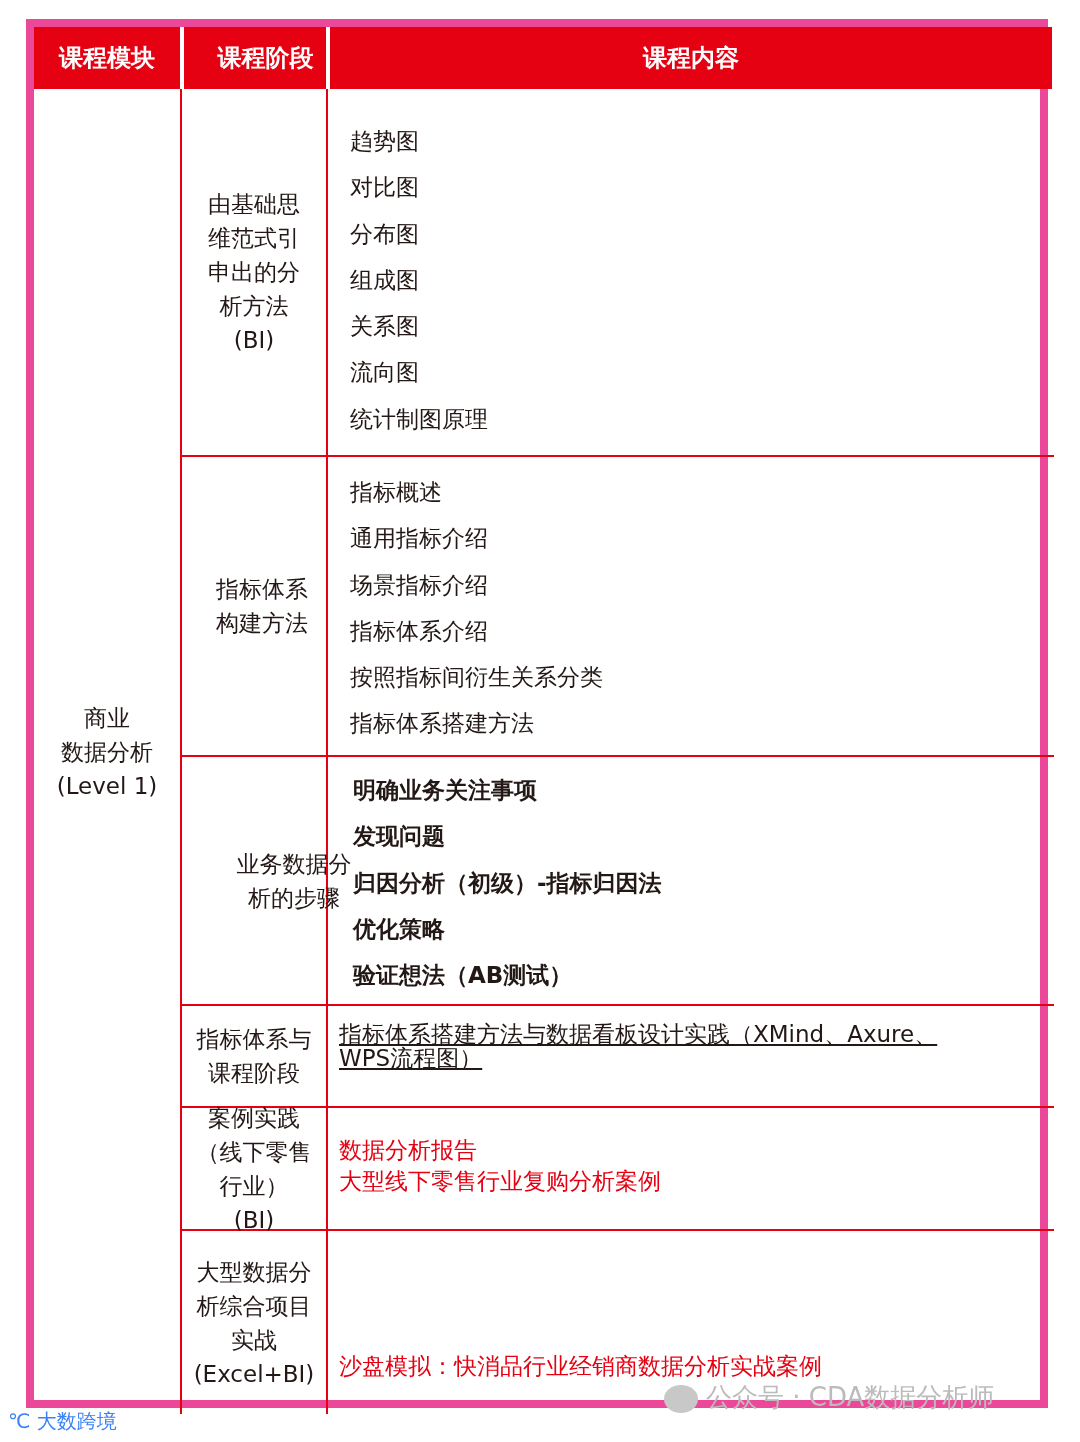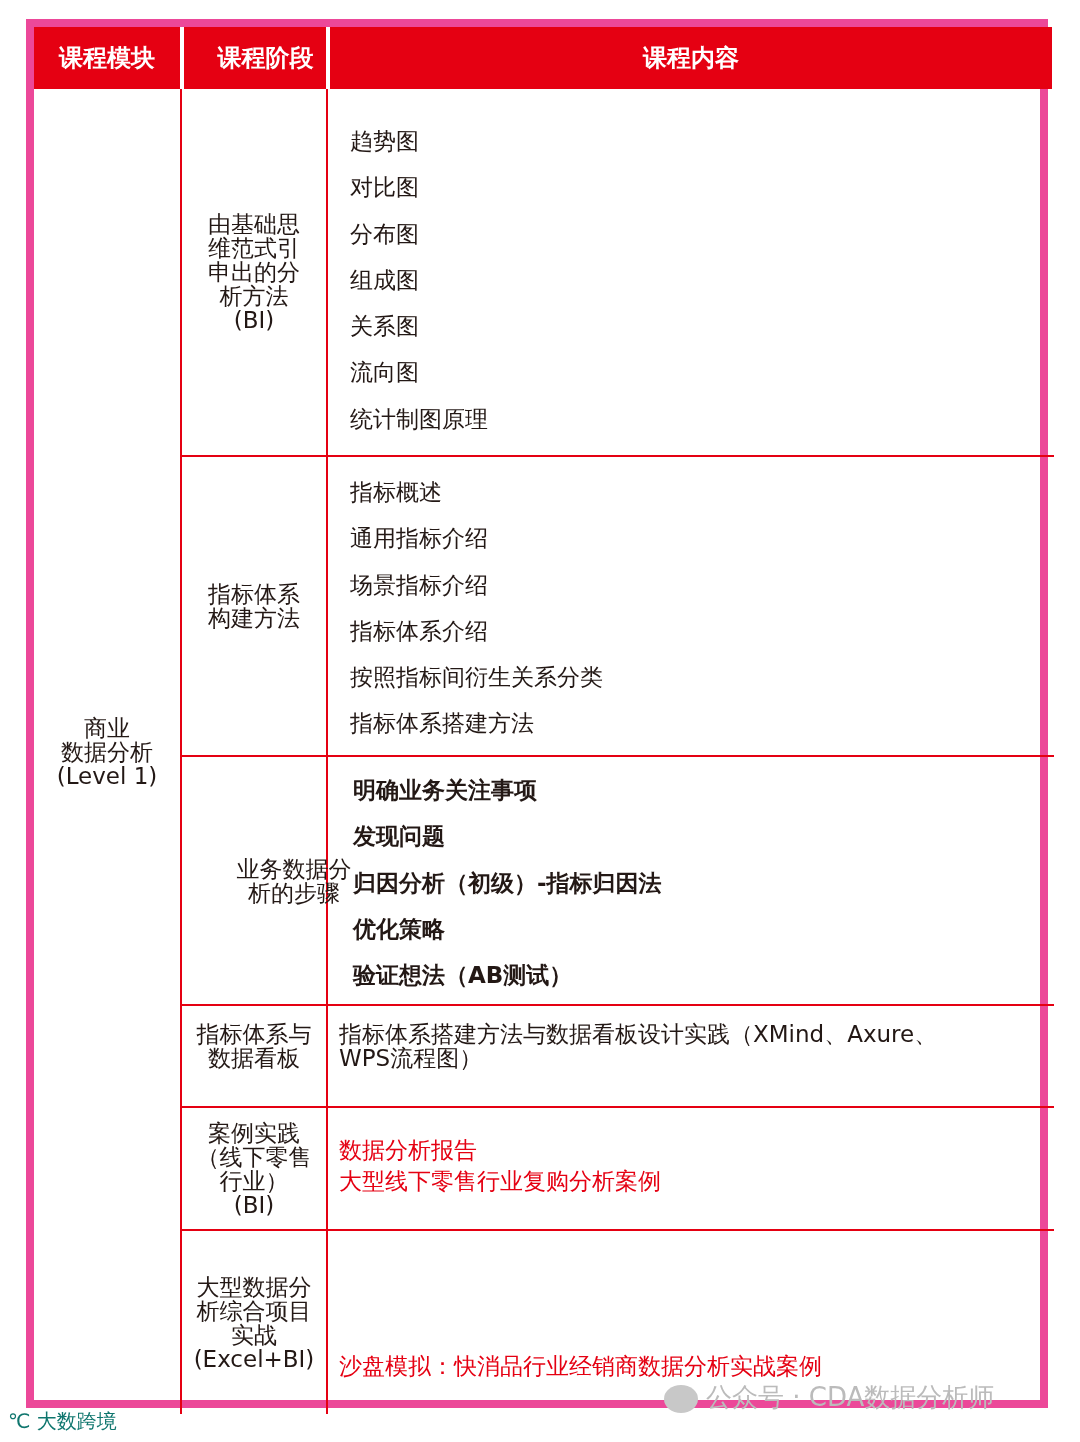--- a/index.html
+++ b/index.html
@@ -6,21 +6,21 @@
   body { width:1080px; height:1442px; position:relative; overflow:hidden;
          font-family:"DejaVu Sans", "Liberation Sans", sans-serif; color:#231815; }
   .tbl { position:absolute; left:26px; top:19px; width:1022px; height:1389px;
          border:8px solid #ec4899; box-sizing:border-box; }
   .hdr { position:absolute; left:0; top:0; height:62px; background:#e50012;
          color:#fff; font-weight:bold; font-size:24px; display:flex; align-items:center; justify-content:center; }
   .hsep { position:absolute; top:0; width:4px; height:62px; background:#fff; }
   .vline { position:absolute; width:1.5px; background:#e50012; }
   .hline { position:absolute; height:1.5px; background:#e50012; }
   .cell { position:absolute; display:flex; align-items:center; justify-content:center;
-          text-align:center; font-size:23px; line-height:24px; }
+          text-align:center; font-size:23px; line-height:34px; }
   .content { position:absolute; font-size:23px; }
   .content .item { height:46.3px; line-height:46px; white-space:nowrap; }
   .red { color:#e50012; }
   .wm { position:absolute; color:#bbb; font-size:26px; }
 </style>
 </head>
 <body>
 
 <div class="tbl">
 
@@ -51,21 +51,21 @@
   <div class="content" style="left:316px;top:91px;">
     <div class="item">趋势图</div>
     <div class="item">对比图</div>
     <div class="item">分布图</div>
     <div class="item">组成图</div>
     <div class="item">关系图</div>
     <div class="item">流向图</div>
     <div class="item">统计制图原理</div>
   </div>
 
-  <div class="cell" style="left:148px;top:430px;width:144px;height:298px;white-space:pre-line;">指标体系
+  <div class="cell" style="left:148px;top:430px;width:144px;height:298px;white-space:pre-line;padding-left:8px;">指标体系
 构建方法</div>
   <div class="content" style="left:316px;top:442px;">
     <div class="item">指标概述</div>
     <div class="item">通用指标介绍</div>
     <div class="item">场景指标介绍</div>
     <div class="item">指标体系介绍</div>
     <div class="item">按照指标间衍生关系分类</div>
     <div class="item">指标体系搭建方法</div>
   </div>
 
@@ -73,22 +73,22 @@
 析的步骤</div>
   <div class="content" style="left:319px;top:740px;font-weight:bold;">
     <div class="item">明确业务关注事项</div>
     <div class="item">发现问题</div>
     <div class="item">归因分析（初级）-指标归因法</div>
     <div class="item">优化策略</div>
     <div class="item">验证想法（AB测试）</div>
   </div>
 
   <div class="cell" style="left:148px;top:979px;width:144px;height:100px;white-space:pre-line;align-items:flex-start;padding-top:16px;box-sizing:border-box;">指标体系与
-数据看板</div>
-  <div class="content" style="left:305px;top:995px;line-height:24px;white-space:pre-line;">指标体系搭建方法与数据看板设计实践（XMind、Axure、
+课程阶段</div>
+  <div class="content" style="left:305px;top:995px;line-height:24px;white-space:pre-line;text-decoration:underline;">指标体系搭建方法与数据看板设计实践（XMind、Axure、
 WPS流程图）</div>
 
   <div class="cell" style="left:148px;top:1081px;width:144px;height:121px;white-space:pre-line;">案例实践
 （线下零售
 行业）
 (BI)</div>
   <div class="content red" style="left:305px;top:1108px;line-height:31px;">
     <div>数据分析报告</div>
     <div>大型线下零售行业复购分析案例</div>
   </div>
@@ -96,15 +96,15 @@
   <div class="cell" style="left:148px;top:1204px;width:144px;height:183px;white-space:pre-line;">大型数据分
 析综合项目
 实战
 (Excel+BI)</div>
   <div class="content red" style="left:305px;top:1324px;">沙盘模拟：快消品行业经销商数据分析实战案例</div>
 </div>
 
 <div class="wm" style="left:664px;top:1380px;">
   <span style="display:inline-block;width:34px;height:28px;border-radius:50%;background:#c8c8c8;vertical-align:middle;margin-right:8px;"></span><span>公众号 · CDA数据分析师</span>
 </div>
-<div class="wm" style="left:8px;top:1408px;font-size:20px;color:#0f766e;">
+<div class="wm" style="left:8px;top:1408px;font-size:20px;color:#3b82f6;">
   <span>℃ </span><span>大数跨境</span>
 </div>
 
 </body></html>

